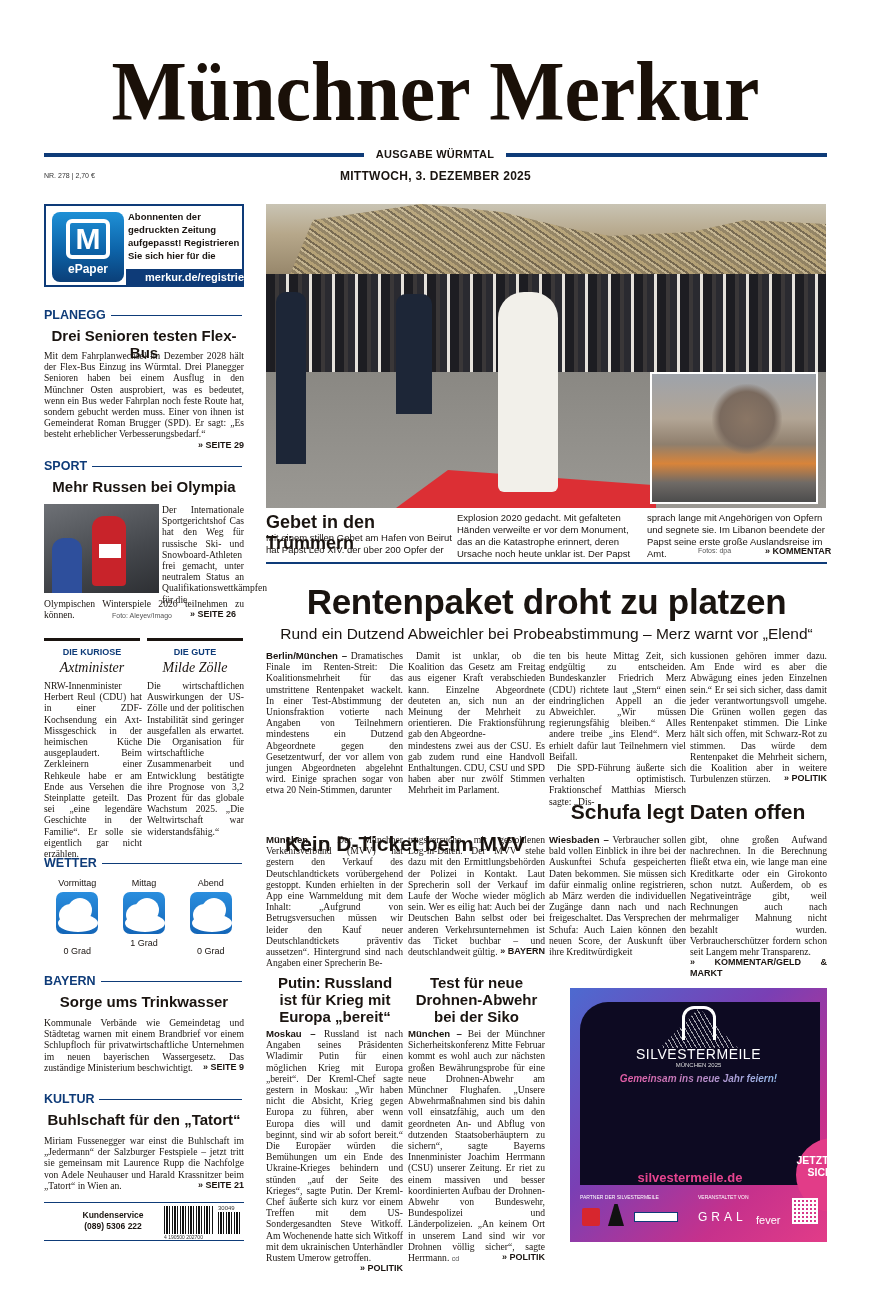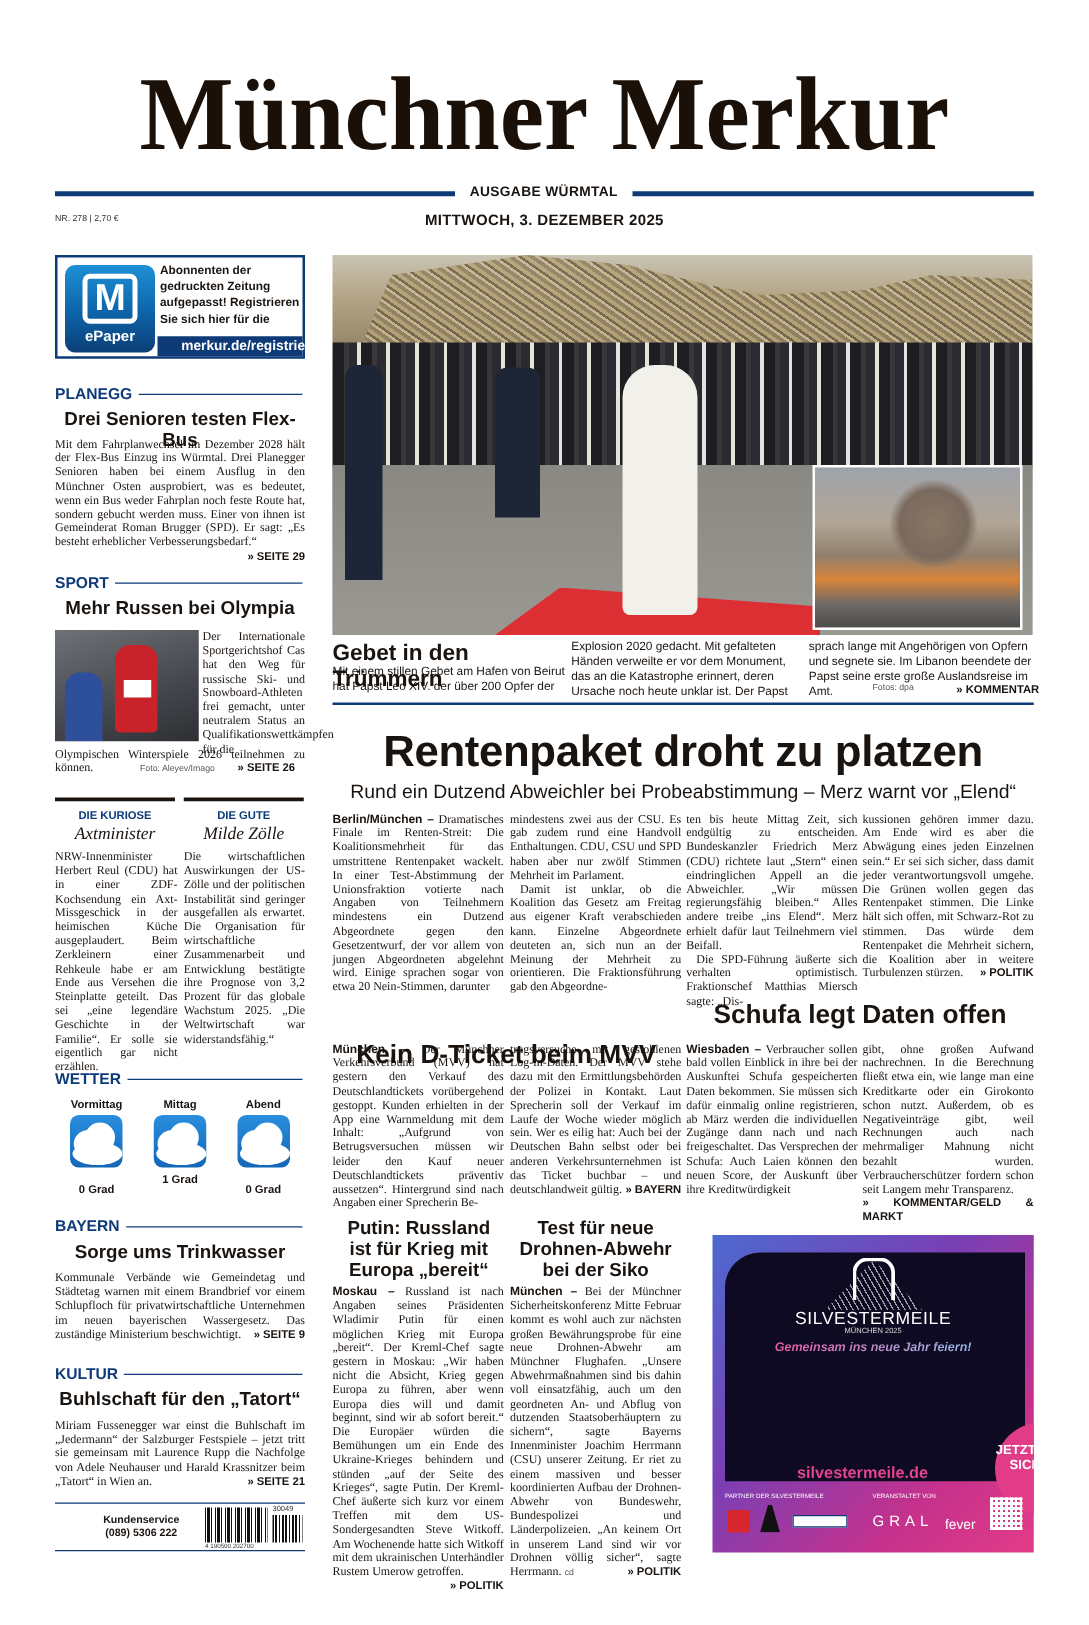--- a/index.html
+++ b/index.html
@@ -19,21 +19,21 @@
   .ref { font-family: "Liberation Sans", sans-serif; font-weight: 700; font-size: 9px; color: #1a1410; float: right; }
   .credit { font-family: "Liberation Sans", sans-serif; font-size: 7px; color: #555; }
   .dateline { font-family: "Liberation Sans", sans-serif; font-weight: 700; }
   .col-rule { background: #1a1410; height: 3px; }
   
   .epaper { border: 2px solid #0e3b78; background: #fff; }
   .epaper-logo { background: linear-gradient(180deg, #1e90d6 0%, #0d63a8 55%, #0b3f78 100%); border-radius: 8px; }
   .epaper-text { font-family: "Liberation Sans", sans-serif; font-weight: 700; font-size: 9.5px; line-height: 13px; color: #1a1410; }
   .epaper-url { background: #0e3b78; color: #fff; font-family: "Liberation Sans", sans-serif; font-weight: 700; font-size: 11px; }
   
-  .wx-label { font-family: "Liberation Sans", sans-serif; font-weight: 700; font-size: 9px; text-align: center; }
+  .wx-label { font-family: "Liberation Sans", sans-serif; font-weight: 400; font-size: 9px; text-align: center; }
   .wx-icon { width: 42px; height: 42px; border-radius: 7px; background: linear-gradient(180deg, #2a8ede, #1466b8); position: relative; overflow: hidden; }
   .wx-cloud { position: absolute; background: #fff; border-radius: 50%; }
   
   .photo { background: linear-gradient(180deg, #c9c4b4 0%, #b6a78a 10%, #9a8a6e 22%, #6d6355 32%, #5c5a57 45%, #7e7c78 60%, #8b8a86 80%, #9a9995 100%); overflow: hidden; }
   .photo-rubble { background: repeating-linear-gradient(35deg, #b7a376 0 3px, #8e7f60 3px 6px, #c9b994 6px 8px, #6d6048 8px 10px); opacity: 0.85; }
   .headline-main { font-family: "Liberation Sans", sans-serif; font-weight: 700; font-size: 35px; text-align: center; color: #1a1410; letter-spacing: -0.3px; }
   .subhead-main { font-family: "Liberation Sans", sans-serif; font-size: 15.5px; text-align: center; color: #1a1410; }
   .h2 { font-family: "Liberation Sans", sans-serif; font-weight: 700; font-size: 21px; text-align: center; color: #1a1410; }
   .h3 { font-family: "Liberation Sans", sans-serif; font-weight: 700; font-size: 15px; line-height: 17px; text-align: center; color: #1a1410; }
   .caption-text { font-family: "Liberation Sans", sans-serif; font-size: 9.5px; line-height: 12px; color: #1a1410; }
@@ -175,22 +175,22 @@
 <div class="abs caption-text" style="left:457px; top:512px; width:186px;">Explosion 2020 gedacht. Mit gefalteten Händen verweilte er vor dem Monument, das an die Katastrophe erinnert, deren Ursache noch heute unklar ist. Der Papst</div>
 <div class="abs caption-text" style="left:647px; top:512px; width:180px;">sprach lange mit Angehörigen von Opfern und segnete sie. Im Libanon beendete der Papst seine erste große Auslandsreise im Amt.</div>
 <div class="abs credit" style="left:698px; top:547px;">Fotos: dpa</div>
 <div class="abs ref" style="left:765px; top:546px; float:none;">» KOMMENTAR</div>
 <div class="abs rule-blue" style="left:266px; top:562px; width:561px; height:2px;"></div>
 
 <div class="abs headline-main" style="left:266px; top:582px; width:561px;">Rentenpaket droht zu platzen</div>
 <div class="abs subhead-main" style="left:266px; top:625px; width:561px;">Rund ein Dutzend Abweichler bei Probeabstimmung – Merz warnt vor „Elend“</div>
 <div class="abs body-text" style="left:266px; top:650px; width:137px;"><span class="dateline">Berlin/München –</span><span> Dramatisches Finale im Renten-Streit: Die Koalitionsmehrheit für das umstrittene Rentenpaket wackelt. In einer Test-Abstimmung der Unionsfraktion votierte nach Angaben von Teilnehmern mindestens ein Dutzend Abgeordnete gegen den Gesetzentwurf, der vor allem von jungen Abgeordneten abgelehnt wird. Einige sprachen sogar von etwa 20 Nein-Stimmen, darunter</span></div>
 <div class="abs body-text" style="left:408px; top:650px; width:137px;">
+    <div style="text-indent:8px;">Damit ist unklar, ob die Koalition das Gesetz am Freitag aus eigener Kraft verabschieden kann. Einzelne Abgeordnete deuteten an, sich nun an der Meinung der Mehrheit zu orientieren. Die Fraktionsführung gab den Abgeordne-</div>
     <div>mindestens zwei aus der CSU. Es gab zudem rund eine Handvoll Enthaltungen. CDU, CSU und SPD haben aber nur zwölf Stimmen Mehrheit im Parlament.</div>
-    <div style="text-indent:8px;">Damit ist unklar, ob die Koalition das Gesetz am Freitag aus eigener Kraft verabschieden kann. Einzelne Abgeordnete deuteten an, sich nun an der Meinung der Mehrheit zu orientieren. Die Fraktionsführung gab den Abgeordne-</div>
   </div>
 <div class="abs body-text" style="left:549px; top:650px; width:137px;">
     <div>ten bis heute Mittag Zeit, sich endgültig zu entscheiden. Bundeskanzler Friedrich Merz (CDU) richtete laut „Stern“ einen eindringlichen Appell an die Abweichler. „Wir müssen regierungsfähig bleiben.“ Alles andere treibe „ins Elend“. Merz erhielt dafür laut Teilnehmern viel Beifall.</div>
     <div style="text-indent:8px;">Die SPD-Führung äußerte sich verhalten optimistisch. Fraktionschef Matthias Miersch sagte: „Dis-</div>
   </div>
 <div class="abs body-text" style="left:690px; top:650px; width:137px;"><span>kussionen gehören immer dazu. Am Ende wird es aber die Abwägung eines jeden Einzelnen sein.“ Er sei sich sicher, dass damit jeder verantwortungsvoll umgehe. Die Grünen wollen gegen das Rentenpaket stimmen. Die Linke hält sich offen, mit Schwarz-Rot zu stimmen. Das würde dem Rentenpaket die Mehrheit sichern, die Koalition aber in weitere Turbulenzen stürzen.</span> <span class="ref">» POLITIK</span></div>
 
 <div class="abs h2" style="left:266px; top:832px; width:278px;">Kein D-Ticket beim MVV</div>
 <div class="abs body-text" style="left:266px; top:834px; width:137px;"><span class="dateline">München –</span><span> Der Münchner Verkehrsverbund (MVV) hat gestern den Verkauf des Deutschlandtickets vorübergehend gestoppt. Kunden erhielten in der App eine Warnmeldung mit dem Inhalt: „Aufgrund von Betrugsversuchen müssen wir leider den Kauf neuer Deutschlandtickets präventiv aussetzen“. Hintergrund sind nach Angaben einer Sprecherin Be-</span></div>
 <div class="abs body-text" style="left:408px; top:834px; width:137px;"><span>trugsversuche mit gestohlenen Log-in-Daten. Der MVV stehe dazu mit den Ermittlungsbehörden der Polizei in Kontakt. Laut Sprecherin soll der Verkauf im Laufe der Woche wieder möglich sein. Wer es eilig hat: Auch bei der Deutschen Bahn selbst oder bei anderen Verkehrsunternehmen ist das Ticket buchbar – und deutschlandweit gültig.</span> <span class="ref">» BAYERN</span></div>

